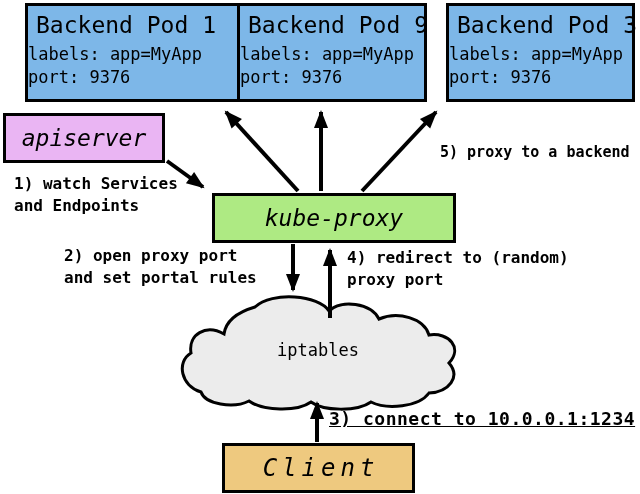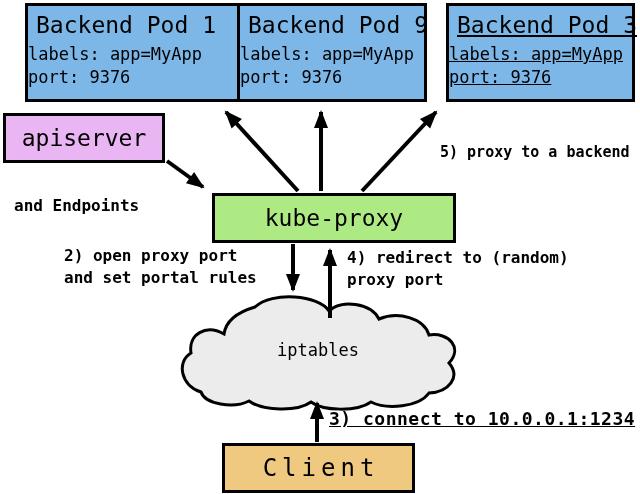--- a/index.html
+++ b/index.html
@@ -3,26 +3,26 @@
 <meta charset="utf-8">
 <style>
   html,body{margin:0;padding:0;background:#fff;}
   .canvas{
     position:relative;width:640px;height:494px;overflow:hidden;
     background:var(--background,#ffffff);
     font-family:"DejaVu Sans Mono","Liberation Mono",monospace;
     color:#000;
   }
   .box{position:absolute;border:3px solid var(--border,#000);box-sizing:border-box;}
-  .centered{display:flex;align-items:center;justify-content:center;}
+  .centered{display:flex;align-items:center;justify-content:center;font-style:italic;}
 
   .pod{background:var(--pod_fill,#7db7e8);}
   .pod-1{left:25px;top:3px;width:224px;height:99px;}
   .pod-2{left:237px;top:3px;width:190px;height:99px;}
-  .pod-3{left:446px;top:3px;width:189px;height:99px;text-decoration:underline;}
+  .pod-3{left:446px;top:3px;width:189px;height:99px;}
   .pod-title{font-size:23px;line-height:30px;padding:4px 0 0 8px;white-space:pre;}
   .pod-sub{font-size:17px;line-height:23px;white-space:pre;}
   .pod-sub.first{margin-top:3px;}
 
   .apiserver{left:3px;top:113px;width:162px;height:50px;background:var(--apiserver_fill,#eab5f3);font-size:23px;}
   .kube-proxy{left:212px;top:193px;width:244px;height:50px;background:var(--kube_proxy_fill,#aeea83);font-size:23px;}
   .client{left:222px;top:443px;width:193px;height:50px;background:var(--client_fill,#eec97f);font-size:24px;letter-spacing:5px;text-indent:5px;}
 
   .step{position:absolute;font-weight:bold;font-size:16px;line-height:22px;white-space:pre;z-index:4;}
   .step-1{left:14px;top:173px;}
@@ -61,21 +61,21 @@
   <div class="box apiserver centered node">
     <span>apiserver</span>
   </div>
   <div class="box kube-proxy centered node">
     <span>kube-proxy</span>
   </div>
   <div class="box client centered node">
     <span>Client</span>
   </div>
 
-  <div class="step step-1"><br><span>and Endpoints</span></div>
+  <div class="step step-1"><span>1) watch Services</span><br><span>and Endpoints</span></div>
   <div class="step step-2"><span>2) open proxy port</span><br><span>and set portal rules</span></div>
   <div class="step step-3"><span>3) connect to 10.0.0.1:1234</span></div>
   <div class="step step-4"><span>4) redirect to (random)</span><br><span>proxy port</span></div>
   <div class="step step-5"><span>5) proxy to a backend</span></div>
 
   <div class="cloud-label">iptables</div>
 
   <svg class="overlay" width="640" height="494" viewBox="0 0 640 494">
     <defs>
       <marker id="ah" viewBox="0 0 20 16" markerWidth="20" markerHeight="16" refX="17" refY="8" orient="auto" markerUnits="userSpaceOnUse">

